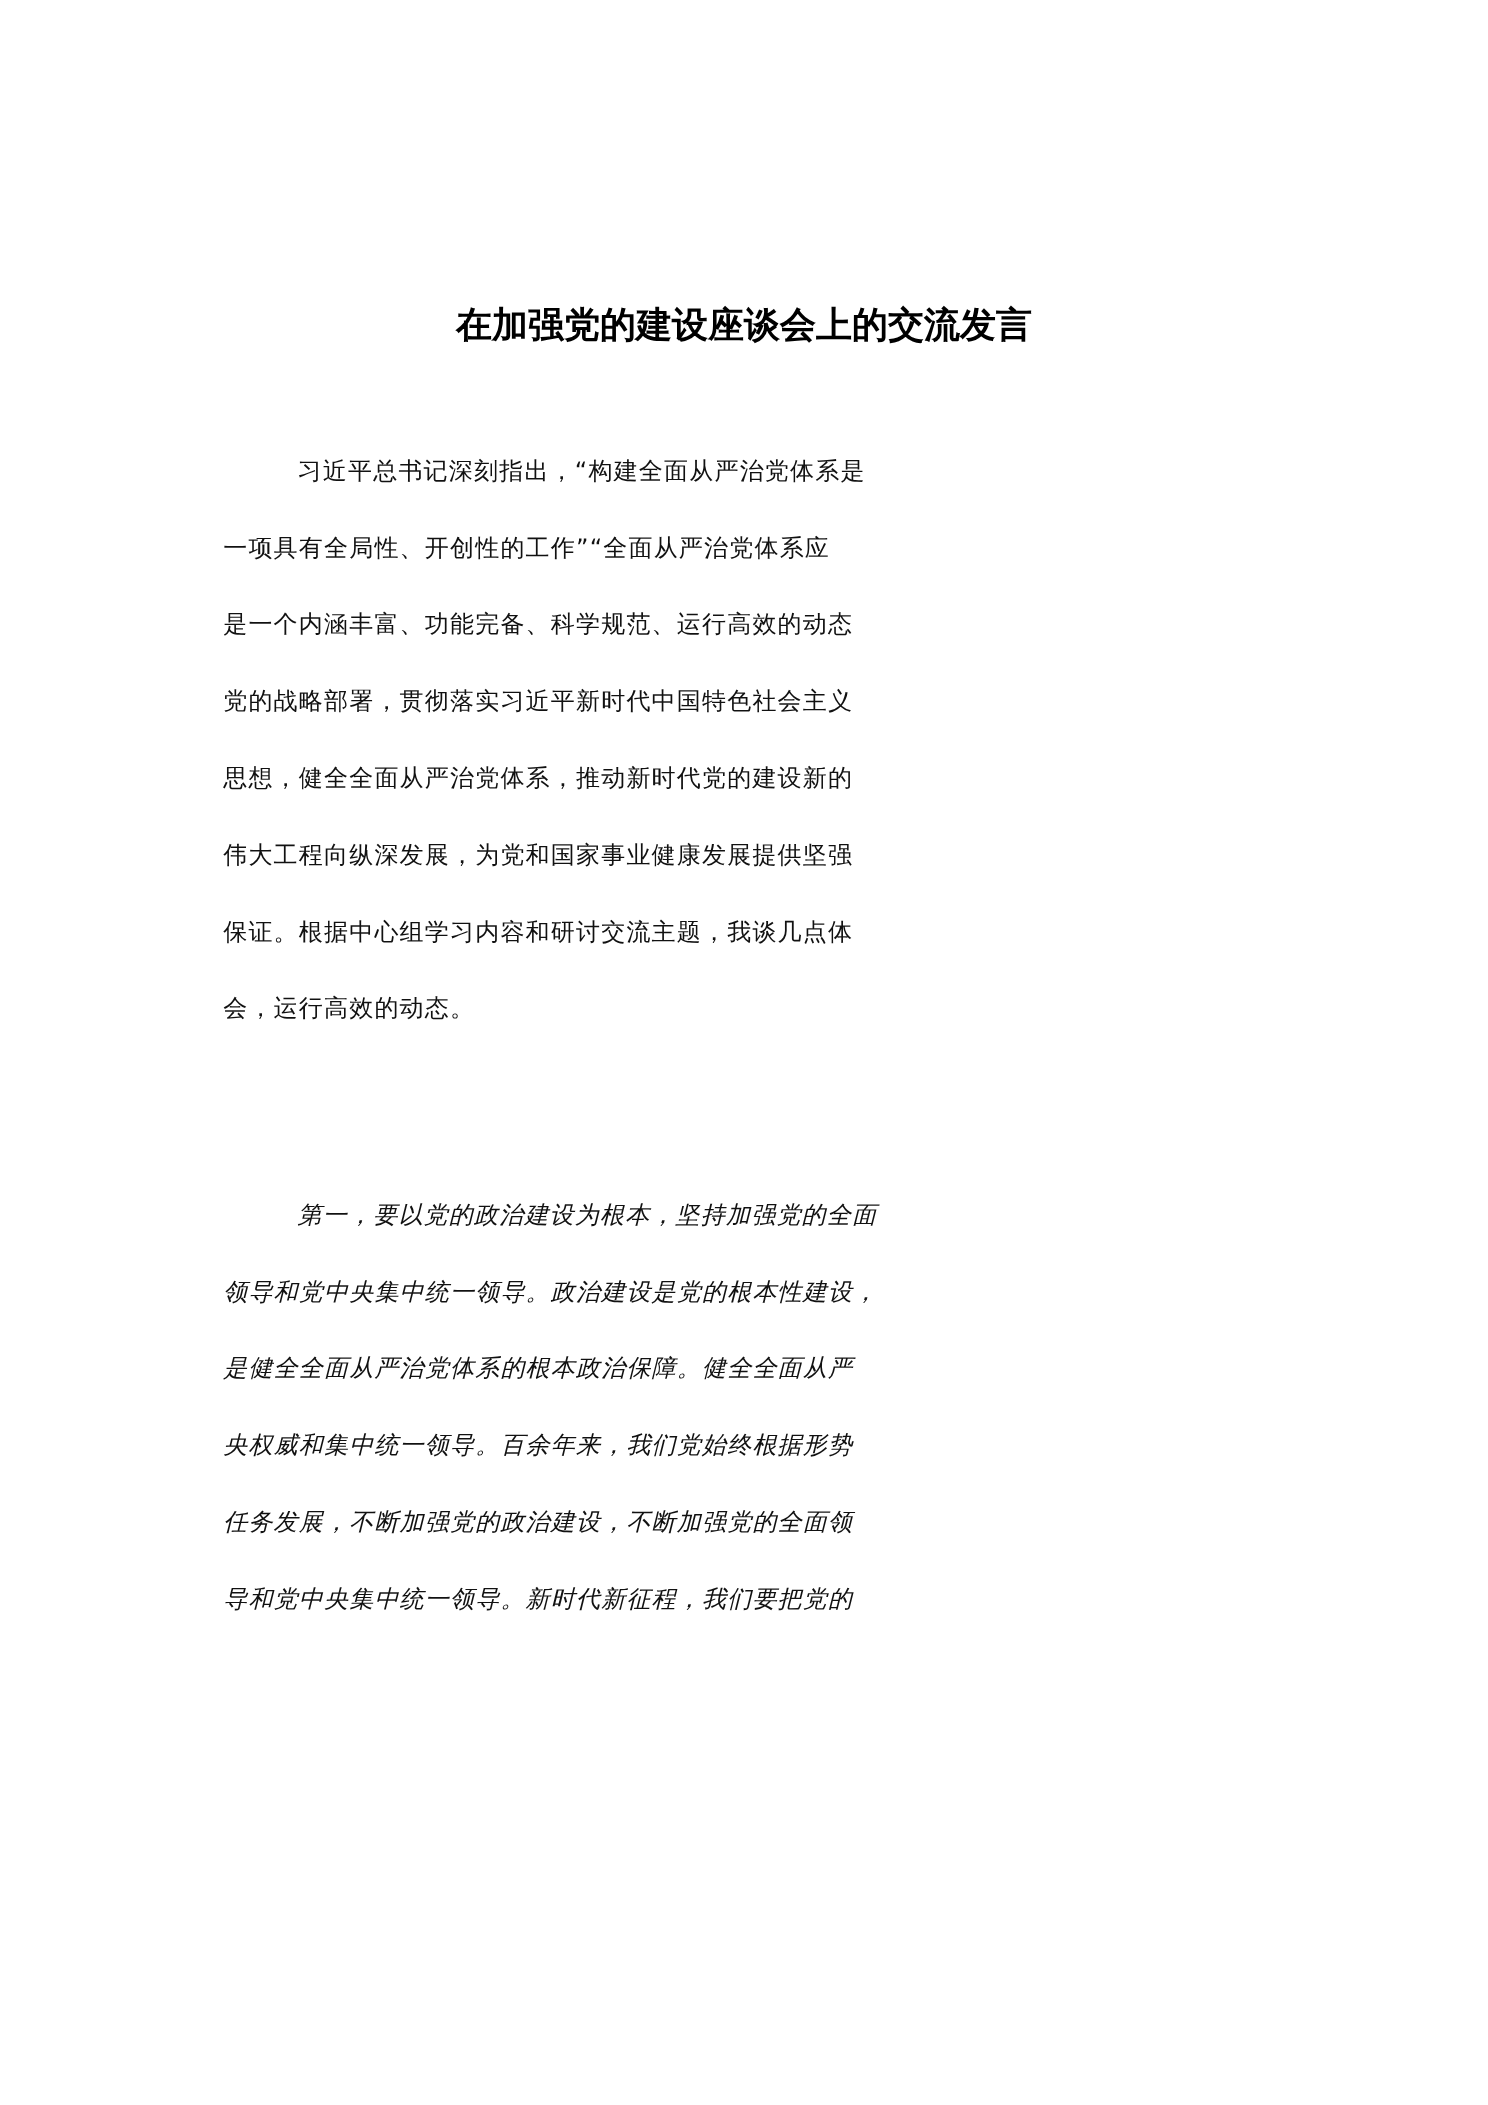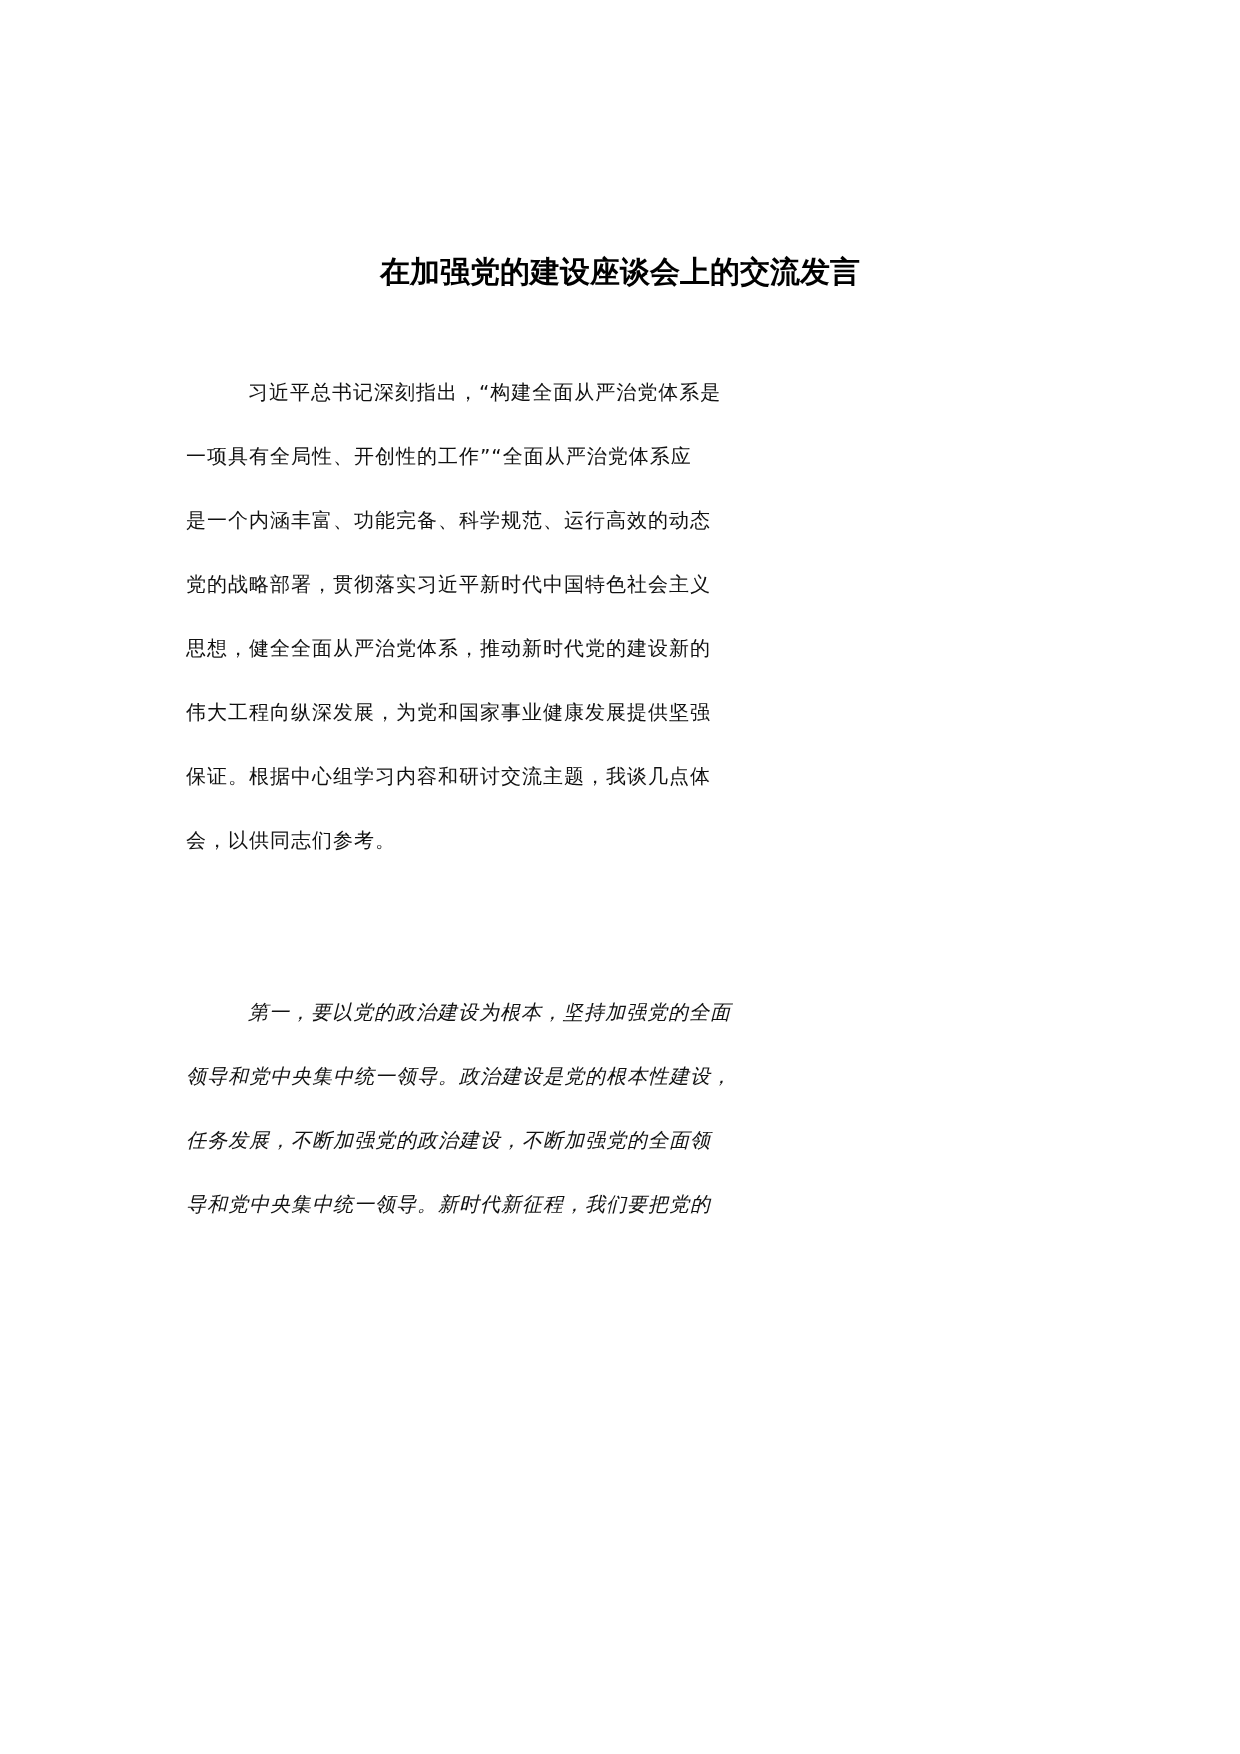--- a/index.html
+++ b/index.html
@@ -64,23 +64,25 @@
   <div class="title">在加强党的建设座谈会上的交流发言</div>
 
   <div class="para" id="para-1">
     <span class="line indent">习近平总书记深刻指出，“构建全面从严治党体系是</span>
     <span class="line">一项具有全局性、开创性的工作”“全面从严治党体系应</span>
     <span class="line">是一个内涵丰富、功能完备、科学规范、运行高效的动态</span>
     <span class="line">党的战略部署，贯彻落实习近平新时代中国特色社会主义</span>
     <span class="line">思想，健全全面从严治党体系，推动新时代党的建设新的</span>
     <span class="line">伟大工程向纵深发展，为党和国家事业健康发展提供坚强</span>
     <span class="line">保证。根据中心组学习内容和研讨交流主题，我谈几点体</span>
-    <span class="line">会，以供同志们参考。</span>
+    <span class="line">会，运行高效的动态。</span>
   </div>
 
   <div class="para" id="para-2">
     <span class="line indent">第一，要以党的政治建设为根本，坚持加强党的全面</span>
     <span class="line">领导和党中央集中统一领导。政治建设是党的根本性建设，</span>
+    <span class="line">是健全全面从严治党体系的根本政治保障。健全全面从严</span>
+    <span class="line">央权威和集中统一领导。百余年来，我们党始终根据形势</span>
     <span class="line">任务发展，不断加强党的政治建设，不断加强党的全面领</span>
     <span class="line">导和党中央集中统一领导。新时代新征程，我们要把党的</span>
   </div>
 
 </div>
 
 </body></html>

